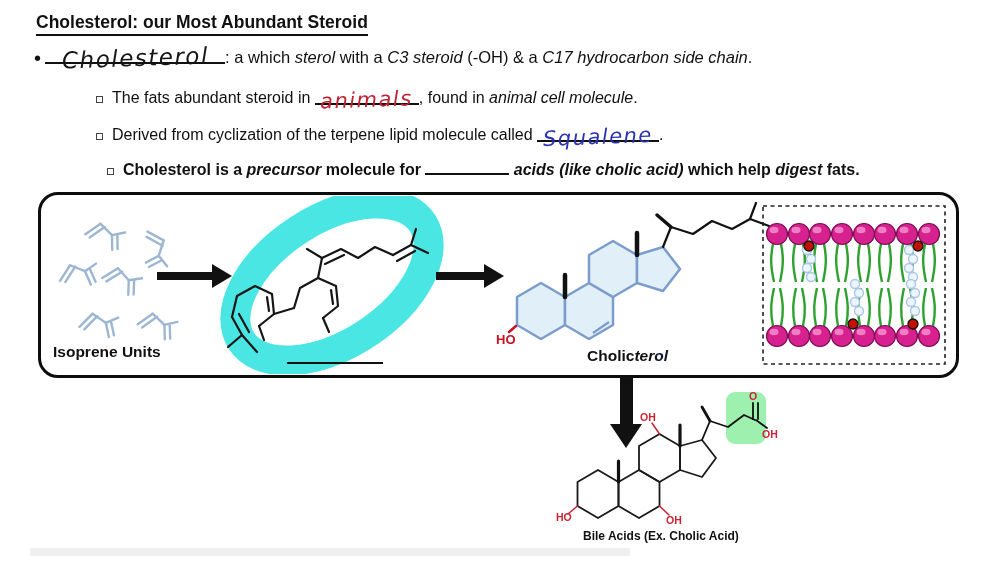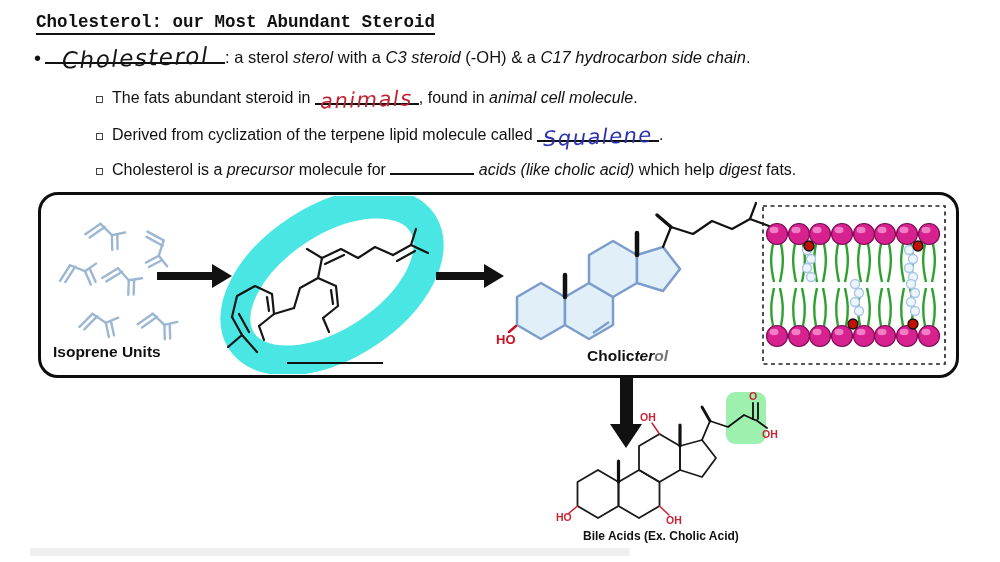--- a/index.html
+++ b/index.html
@@ -2,51 +2,51 @@
 <html><head>
 <meta charset="utf-8">
 <style>
   * { margin:0; padding:0; box-sizing:border-box; }
   html,body { width:1000px; height:562px; background:#ffffff; overflow:hidden;
     font-family:"Liberation Sans", sans-serif; color:#111; }
   .abs { position:absolute; }
 
   
   #title { left:36px; top:12px; font-size:17.5px; font-weight:bold;
-    border-bottom:2px solid #111; padding-bottom:1px;font-family:Liberation Mono, monospace; }
+    border-bottom:2px solid #111; padding-bottom:1px; }
 
   #def-line { left:34px; top:47px; font-size:16.5px; white-space:nowrap; }
   .bullet-dot { font-size:20px; vertical-align:-2px; margin-right:4px; }
   .blank { display:inline-block; border-bottom:2.5px solid #111; text-align:center;
     vertical-align:baseline; line-height:10px; }
   .blank-def { width:180px; }
   .hw { display:inline-block; font-style:italic; letter-spacing:1.5px;
     transform:rotate(-2deg); font-family:"DejaVu Sans", sans-serif; }
   .hw-term { font-size:23px; color:#161616; position:relative; top:3px; }
   .hw-red { font-size:21px; color:#c22132; position:relative; top:4px; }
   .hw-blue { font-size:21px; color:#2b33b5; position:relative; top:4px; }
   .it { font-style:italic; }
 
   .subline { font-size:16px; white-space:nowrap; }
   #sub1 { left:96px; top:89px; }
   #sub2 { left:96px; top:126px; }
-  #sub3 { left:96px; top:161px; }
+  #sub3 { left:107px; top:161px;font-weight:bold; }
   .cbox { display:inline-block; width:7px; height:7px; border:1.3px solid #444;
     margin-right:9px; }
   .blank-b1 { width:104px; }
   .blank-b2 { width:122px; }
   .blank-b3 { width:84px; }
 
   
   #diagram-box { left:38px; top:192px; width:921px; height:186px;
     border:3.5px solid #0d0d0d; border-radius:20px; background:#fff;text-align:right; }
 
   #iso-label { left:12px; top:148px; font-size:15.5px; font-weight:bold; }
   #chol-label { left:546px; top:152px; font-size:15.5px; font-weight:bold; white-space:nowrap; }
-  .red-txt { color:#737373; }
+  .red-txt { color:#0f172a; }
 
   .arrow { display:flex; align-items:center; }
   .arrow .shaft { height:8px; background:#111; }
   .arrow .head { width:0; height:0; border-top:12px solid transparent;
     border-bottom:12px solid transparent; border-left:20px solid #111; }
   #arrow1 { left:116px; top:69px; }
   #arrow1 .shaft { width:55px; }
   #arrow2 { left:395px; top:69px; }
   #arrow2 .shaft { width:48px; }
 
@@ -64,21 +64,21 @@
 
   svg { display:block; }
   text { font-family:"Liberation Sans", sans-serif; }
 </style>
 </head>
 <body>
 
 <div id="title" class="abs">Cholesterol: our Most Abundant Steroid</div>
 
 <div id="def-line" class="abs">
-  <span class="bullet-dot">•</span><span class="blank blank-def"><span class="hw hw-term">Cholesterol</span></span><span>: a sterol </span><span class="it">sterol</span><span> with a </span><span class="it">C3 steroid</span><span> (-OH) &amp; a </span><span class="it">C17 hydrocarbon side chain</span><span>.</span>
+  <span class="bullet-dot">•</span><span class="blank blank-def"><span class="hw hw-term">Cholesterol</span></span><span>: a which </span><span class="it">sterol</span><span> with a </span><span class="it">C3 steroid</span><span> (-OH) &amp; a </span><span class="it">C17 hydrocarbon side chain</span><span>.</span>
 </div>
 
 <div id="sub1" class="abs subline">
   <span class="cbox"></span><span>The fats abundant steroid in </span><span class="blank blank-b1"><span class="hw hw-red">animals</span></span><span>, found in </span><span class="it">animal cell molecule</span><span>.</span>
 </div>
 
 <div id="sub2" class="abs subline">
   <span class="cbox"></span><span>Derived from cyclization of the terpene lipid molecule called </span><span class="blank blank-b2"><span class="hw hw-blue">Squalene</span></span><span>.</span>
 </div>
 

